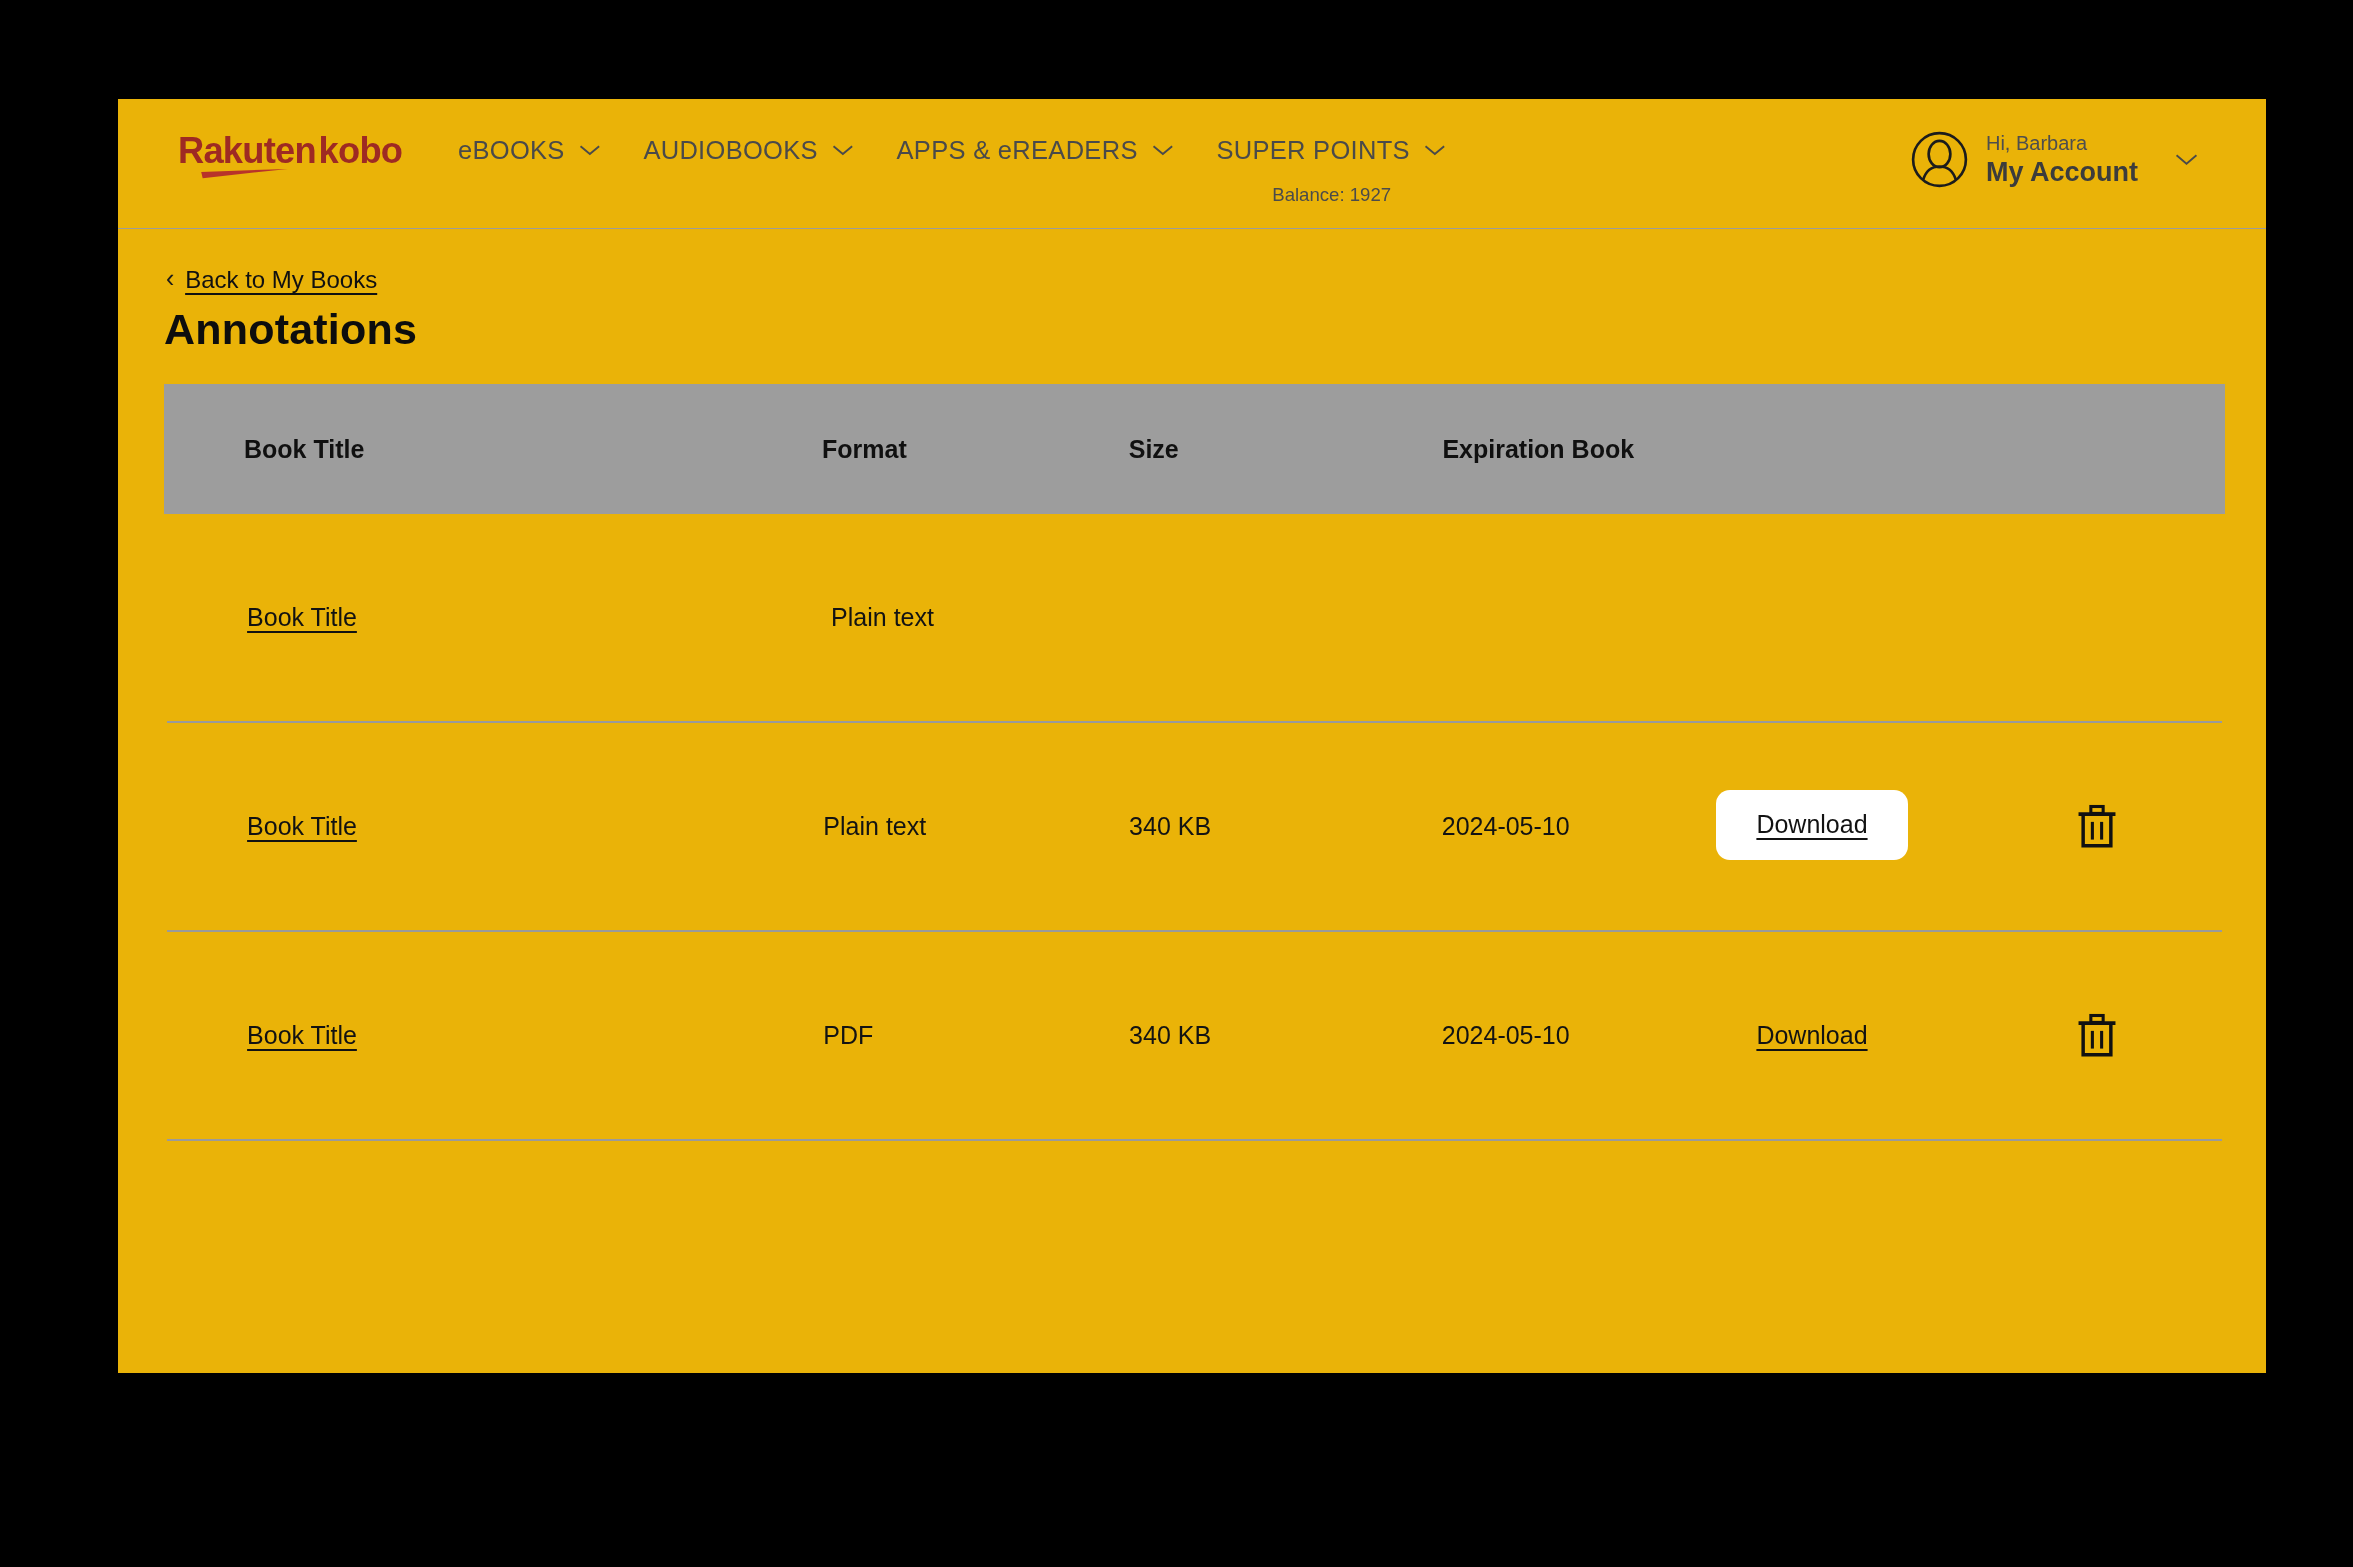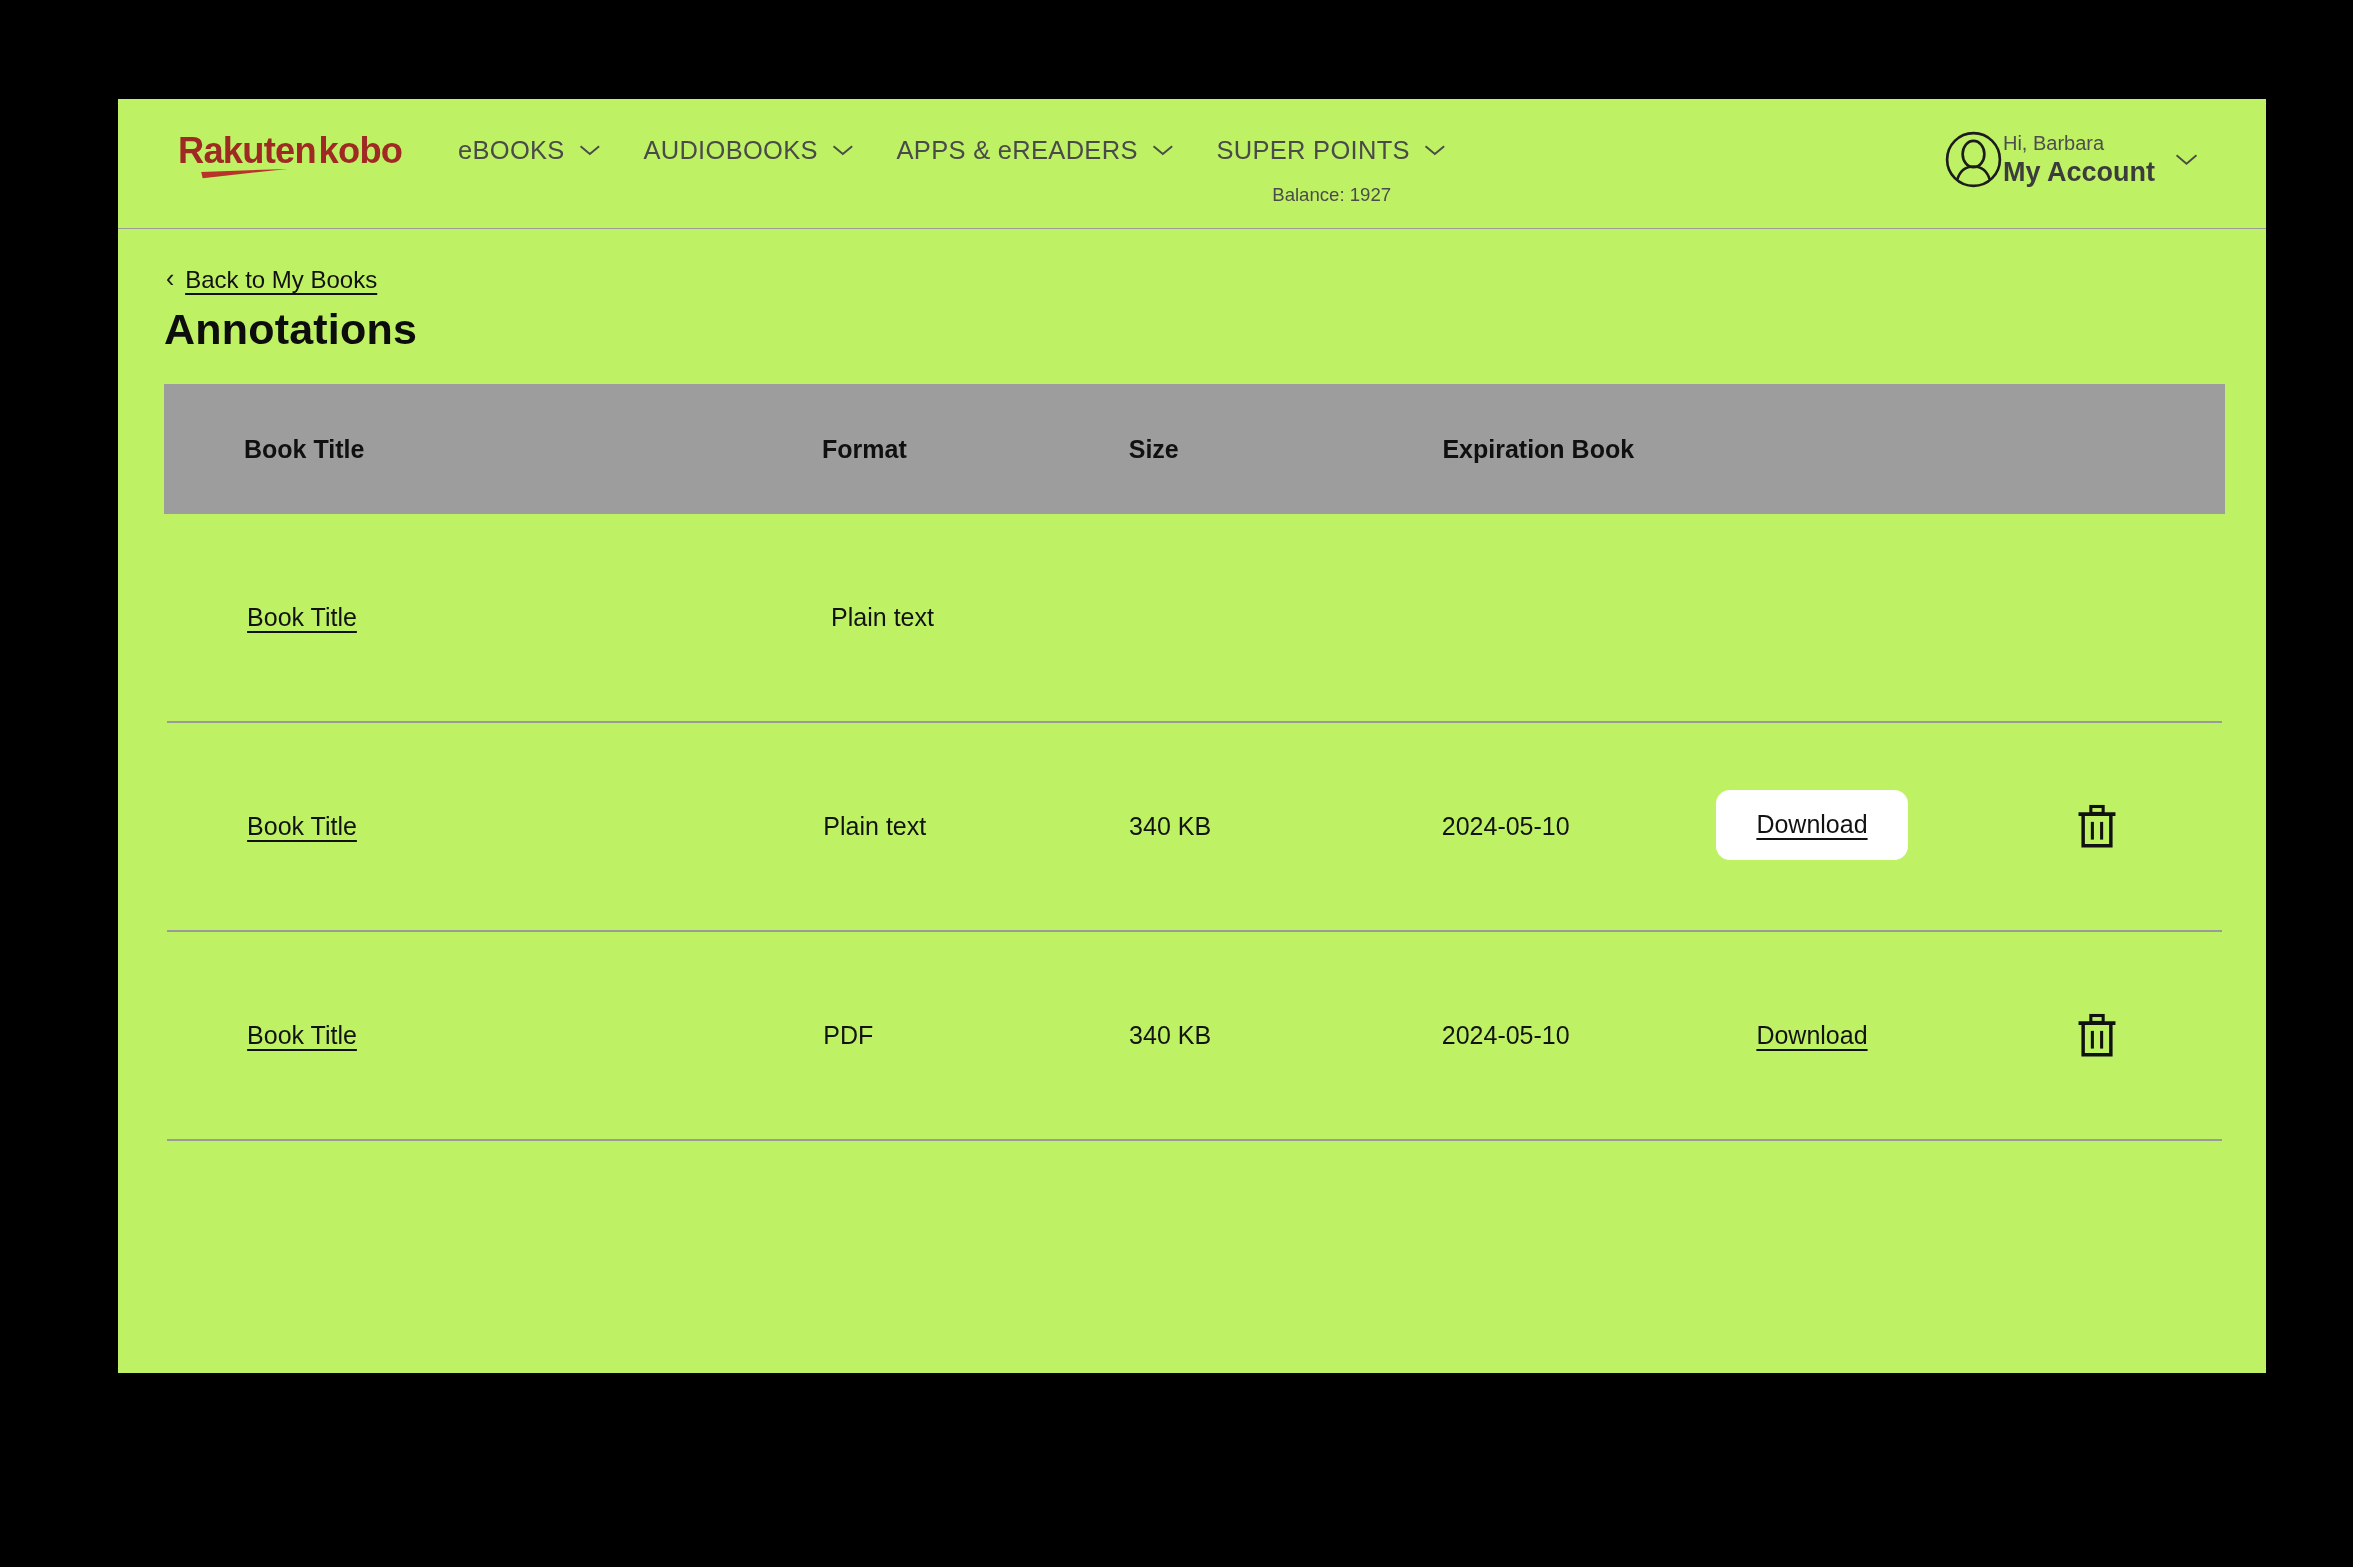--- a/index.html
+++ b/index.html
@@ -13,21 +13,21 @@
     overflow: hidden;
     font-family: "Liberation Sans", sans-serif;
   }
 
   .page {
     position: absolute;
     left: 118px;
     top: 99px;
     width: 2148px;
     height: 1274px;
-    background: #bef264;
+    background: #eab308;
     overflow: hidden;
   }
 
   
   .site-header {
     position: relative;
     height: 130px;
     border-bottom: 1.5px solid #9c9c9c;
     box-sizing: border-box;
   }
@@ -83,20 +83,21 @@
     flex: 0 0 auto;
   }
   .chev svg { display:block; }
 
   .account {
     position: absolute;
     right: 68px;
     top: 31px;
     display: flex;
     align-items: center;
+    gap: 17px;
     cursor: pointer;
   }
   .avatar {
     width: 59px;
     height: 59px;
     flex: 0 0 auto;
   }
   .avatar svg { display:block; }
   .acct-text {
     display: flex;

